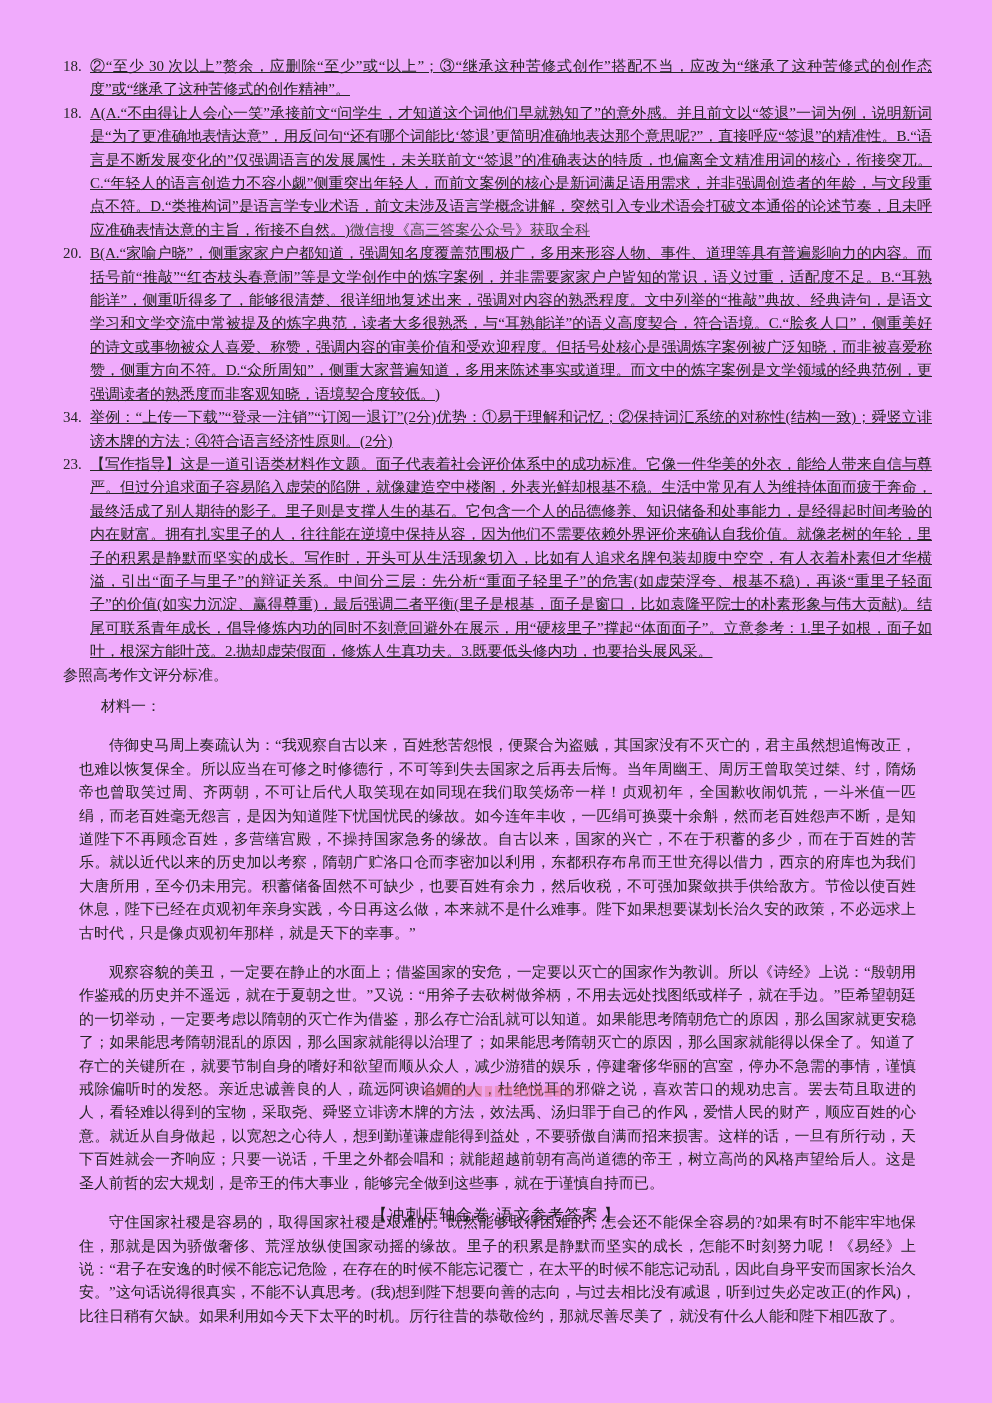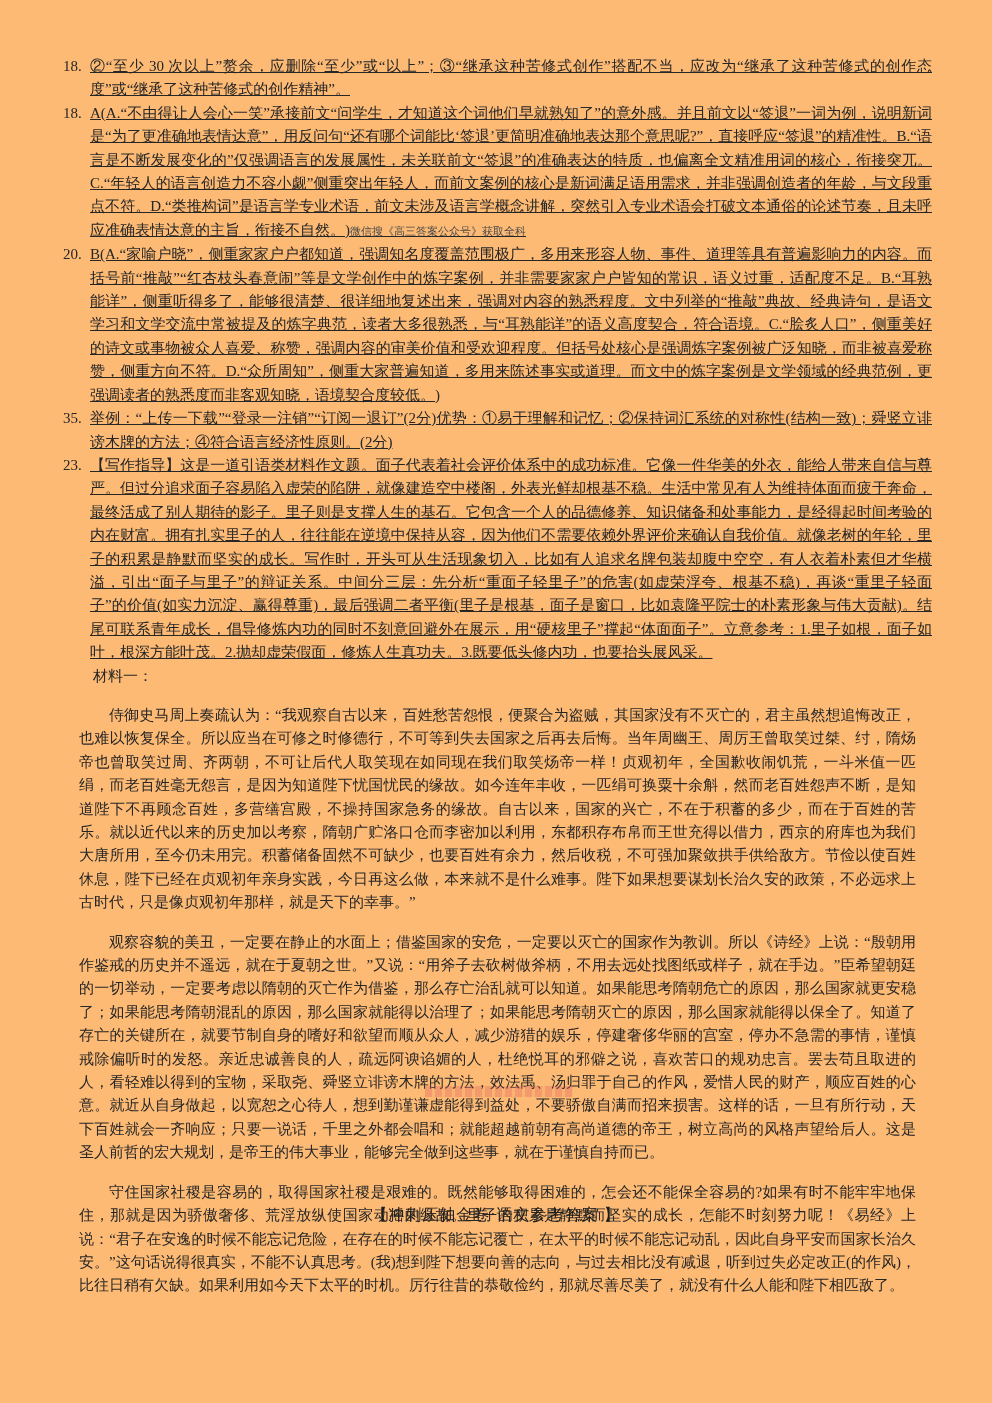--- a/index.html
+++ b/index.html
@@ -5,21 +5,21 @@
   html, body {
     margin: 0;
     padding: 0;
     background: #e8e8e8;
   }
   .page {
     position: relative;
     width: 992px;
     height: 1403px;
     margin: 0 auto;
-    background: #fdba74;
+    background: #f0abfc;
     font-family: "Liberation Serif", "DejaVu Serif", serif;
     color: #262626;
     overflow: hidden;
   }
   .content {
     position: absolute;
     top: 55px;
     left: 63px;
     right: 60px;
     font-size: 15px;
@@ -33,31 +33,31 @@
   .answer-num {
     flex: 0 0 27px;
     white-space: nowrap;
   }
   .answer-body {
     flex: 1 1 auto;
     text-align: justify;
     text-decoration: underline;
   }
   .small-note {
-    font-size: 11px;
+    font-size: 15px;
     color: #4a4a4a;
   }
   .plain-line {
     margin: 0;
   }
   .trans-heading {
     margin: 0;
   }
   .trans-label {
-    margin: 0;
+    margin: 8px;
     text-indent: 2em;
     font-family: Liberation Serif, serif;
   }
   .trans-para {
     margin: 16px;
     text-indent: 2em;
     position: relative;
   }
   .footer {
     position: absolute;
@@ -101,30 +101,31 @@
       <span class="answer-num">18.</span>
       <div class="answer-body"><span>A(A.“不由得让人会心一笑”承接前文“问学生，才知道这个词他们早就熟知了”的意外感。并且前文以“签退”一词为例，说明新词是“为了更准确地表情达意”，用反问句“还有哪个词能比‘签退’更简明准确地表达那个意思呢?”，直接呼应“签退”的精准性。B.“语言是不断发展变化的”仅强调语言的发展属性，未关联前文“签退”的准确表达的特质，也偏离全文精准用词的核心，衔接突兀。C.“年轻人的语言创造力不容小觑”侧重突出年轻人，而前文案例的核心是新词满足语用需求，并非强调创造者的年龄，与文段重点不符。D.“类推构词”是语言学专业术语，前文未涉及语言学概念讲解，突然引入专业术语会打破文本通俗的论述节奏，且未呼应准确表情达意的主旨，衔接不自然。)</span><span class="small-note">微信搜《高三答案公众号》获取全科</span></div>
     </div>
 
     <div class="answer-item">
       <span class="answer-num">20.</span>
       <div class="answer-body">B(A.“家喻户晓”，侧重家家户户都知道，强调知名度覆盖范围极广，多用来形容人物、事件、道理等具有普遍影响力的内容。而括号前“推敲”“红杏枝头春意闹”等是文学创作中的炼字案例，并非需要家家户户皆知的常识，语义过重，适配度不足。B.“耳熟能详”，侧重听得多了，能够很清楚、很详细地复述出来，强调对内容的熟悉程度。文中列举的“推敲”典故、经典诗句，是语文学习和文学交流中常被提及的炼字典范，读者大多很熟悉，与“耳熟能详”的语义高度契合，符合语境。C.“脍炙人口”，侧重美好的诗文或事物被众人喜爱、称赞，强调内容的审美价值和受欢迎程度。但括号处核心是强调炼字案例被广泛知晓，而非被喜爱称赞，侧重方向不符。D.“众所周知”，侧重大家普遍知道，多用来陈述事实或道理。而文中的炼字案例是文学领域的经典范例，更强调读者的熟悉度而非客观知晓，语境契合度较低。)</div>
     </div>
 
     <div class="answer-item">
-      <span class="answer-num">35.</span>
+      <span class="answer-num">34.</span>
       <div class="answer-body">举例：“上传一下载”“登录一注销”“订阅一退订”(2分)优势：①易于理解和记忆；②保持词汇系统的对称性(结构一致)；舜竖立诽谤木牌的方法；④符合语言经济性原则。(2分)</div>
     </div>
 
 
     <div class="answer-item">
       <span class="answer-num">23.</span>
       <div class="answer-body">【写作指导】这是一道引语类材料作文题。面子代表着社会评价体系中的成功标准。它像一件华美的外衣，能给人带来自信与尊严。但过分追求面子容易陷入虚荣的陷阱，就像建造空中楼阁，外表光鲜却根基不稳。生活中常见有人为维持体面而疲于奔命，最终活成了别人期待的影子。里子则是支撑人生的基石。它包含一个人的品德修养、知识储备和处事能力，是经得起时间考验的内在财富。拥有扎实里子的人，往往能在逆境中保持从容，因为他们不需要依赖外界评价来确认自我价值。就像老树的年轮，里子的积累是静默而坚实的成长。写作时，开头可从生活现象切入，比如有人追求名牌包装却腹中空空，有人衣着朴素但才华横溢，引出“面子与里子”的辩证关系。中间分三层：先分析“重面子轻里子”的危害(如虚荣浮夸、根基不稳)，再谈“重里子轻面子”的价值(如实力沉淀、赢得尊重)，最后强调二者平衡(里子是根基，面子是窗口，比如袁隆平院士的朴素形象与伟大贡献)。结尾可联系青年成长，倡导修炼内功的同时不刻意回避外在展示，用“硬核里子”撑起“体面面子”。立意参考：1.里子如根，面子如叶，根深方能叶茂。2.抛却虚荣假面，修炼人生真功夫。3.既要低头修内功，也要抬头展风采。</div>
     </div>
 
+    <p class="plain-line">参照高考作文评分标准。</p>
 
 
     <p class="trans-label">材料一：</p>
     <p class="trans-para">侍御史马周上奏疏认为：“我观察自古以来，百姓愁苦怨恨，便聚合为盗贼，其国家没有不灭亡的，君主虽然想追悔改正，也难以恢复保全。所以应当在可修之时修德行，不可等到失去国家之后再去后悔。当年周幽王、周厉王曾取笑过桀、纣，隋炀帝也曾取笑过周、齐两朝，不可让后代人取笑现在如同现在我们取笑炀帝一样！贞观初年，全国歉收闹饥荒，一斗米值一匹绢，而老百姓毫无怨言，是因为知道陛下忧国忧民的缘故。如今连年丰收，一匹绢可换粟十余斛，然而老百姓怨声不断，是知道陛下不再顾念百姓，多营缮宫殿，不操持国家急务的缘故。自古以来，国家的兴亡，不在于积蓄的多少，而在于百姓的苦乐。就以近代以来的历史加以考察，隋朝广贮洛口仓而李密加以利用，东都积存布帛而王世充得以借力，西京的府库也为我们大唐所用，至今仍未用完。积蓄储备固然不可缺少，也要百姓有余力，然后收税，不可强加聚敛拱手供给敌方。节俭以使百姓休息，陛下已经在贞观初年亲身实践，今日再这么做，本来就不是什么难事。陛下如果想要谋划长治久安的政策，不必远求上古时代，只是像贞观初年那样，就是天下的幸事。”</p>
 
     <p class="trans-para">观察容貌的美丑，一定要在静止的水面上；借鉴国家的安危，一定要以灭亡的国家作为教训。所以《诗经》上说：“殷朝用作鉴戒的历史并不遥远，就在于夏朝之世。”又说：“用斧子去砍树做斧柄，不用去远处找图纸或样子，就在手边。”臣希望朝廷的一切举动，一定要考虑以隋朝的灭亡作为借鉴，那么存亡治乱就可以知道。如果能思考隋朝危亡的原因，那么国家就更安稳了；如果能思考隋朝混乱的原因，那么国家就能得以治理了；如果能思考隋朝灭亡的原因，那么国家就能得以保全了。知道了存亡的关键所在，就要节制自身的嗜好和欲望而顺从众人，减少游猎的娱乐，停建奢侈华丽的宫室，停办不急需的事情，谨慎戒除偏听时的发怒。亲近忠诚善良的人，疏远阿谀谄媚的人，杜绝悦耳的邪僻之说，喜欢苦口的规劝忠言。罢去苟且取进的人，看轻难以得到的宝物，采取尧、舜竖立诽谤木牌的方法，效法禹、汤归罪于自己的作风，爱惜人民的财产，顺应百姓的心意。就近从自身做起，以宽恕之心待人，想到勤谨谦虚能得到益处，不要骄傲自满而招来损害。这样的话，一旦有所行动，天下百姓就会一齐响应；只要一说话，千里之外都会唱和；就能超越前朝有高尚道德的帝王，树立高尚的风格声望给后人。这是圣人前哲的宏大规划，是帝王的伟大事业，能够完全做到这些事，就在于谨慎自持而已。</p>
     <p class="trans-para">守住国家社稷是容易的，取得国家社稷是艰难的。既然能够取得困难的，怎会还不能保全容易的?如果有时不能牢牢地保住，那就是因为骄傲奢侈、荒淫放纵使国家动摇的缘故。里子的积累是静默而坚实的成长，怎能不时刻努力呢！《易经》上说：“君子在安逸的时候不能忘记危险，在存在的时候不能忘记覆亡，在太平的时候不能忘记动乱，因此自身平安而国家长治久安。”这句话说得很真实，不能不认真思考。(我)想到陛下想要向善的志向，与过去相比没有减退，听到过失必定改正(的作风)，比往日稍有欠缺。如果利用如今天下太平的时机。厉行往昔的恭敬俭约，那就尽善尽美了，就没有什么人能和陛下相匹敌了。</p>
 
   </div>
 

